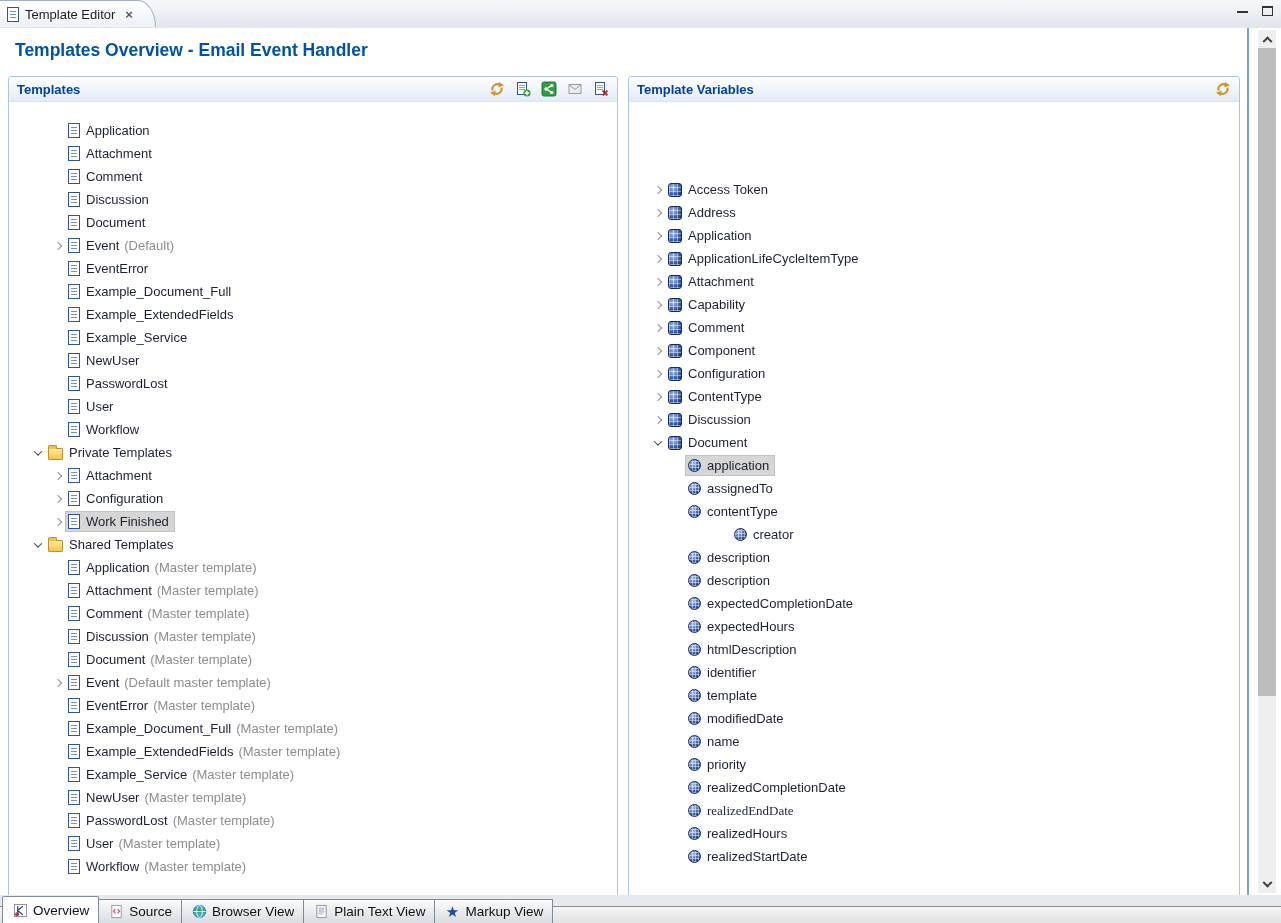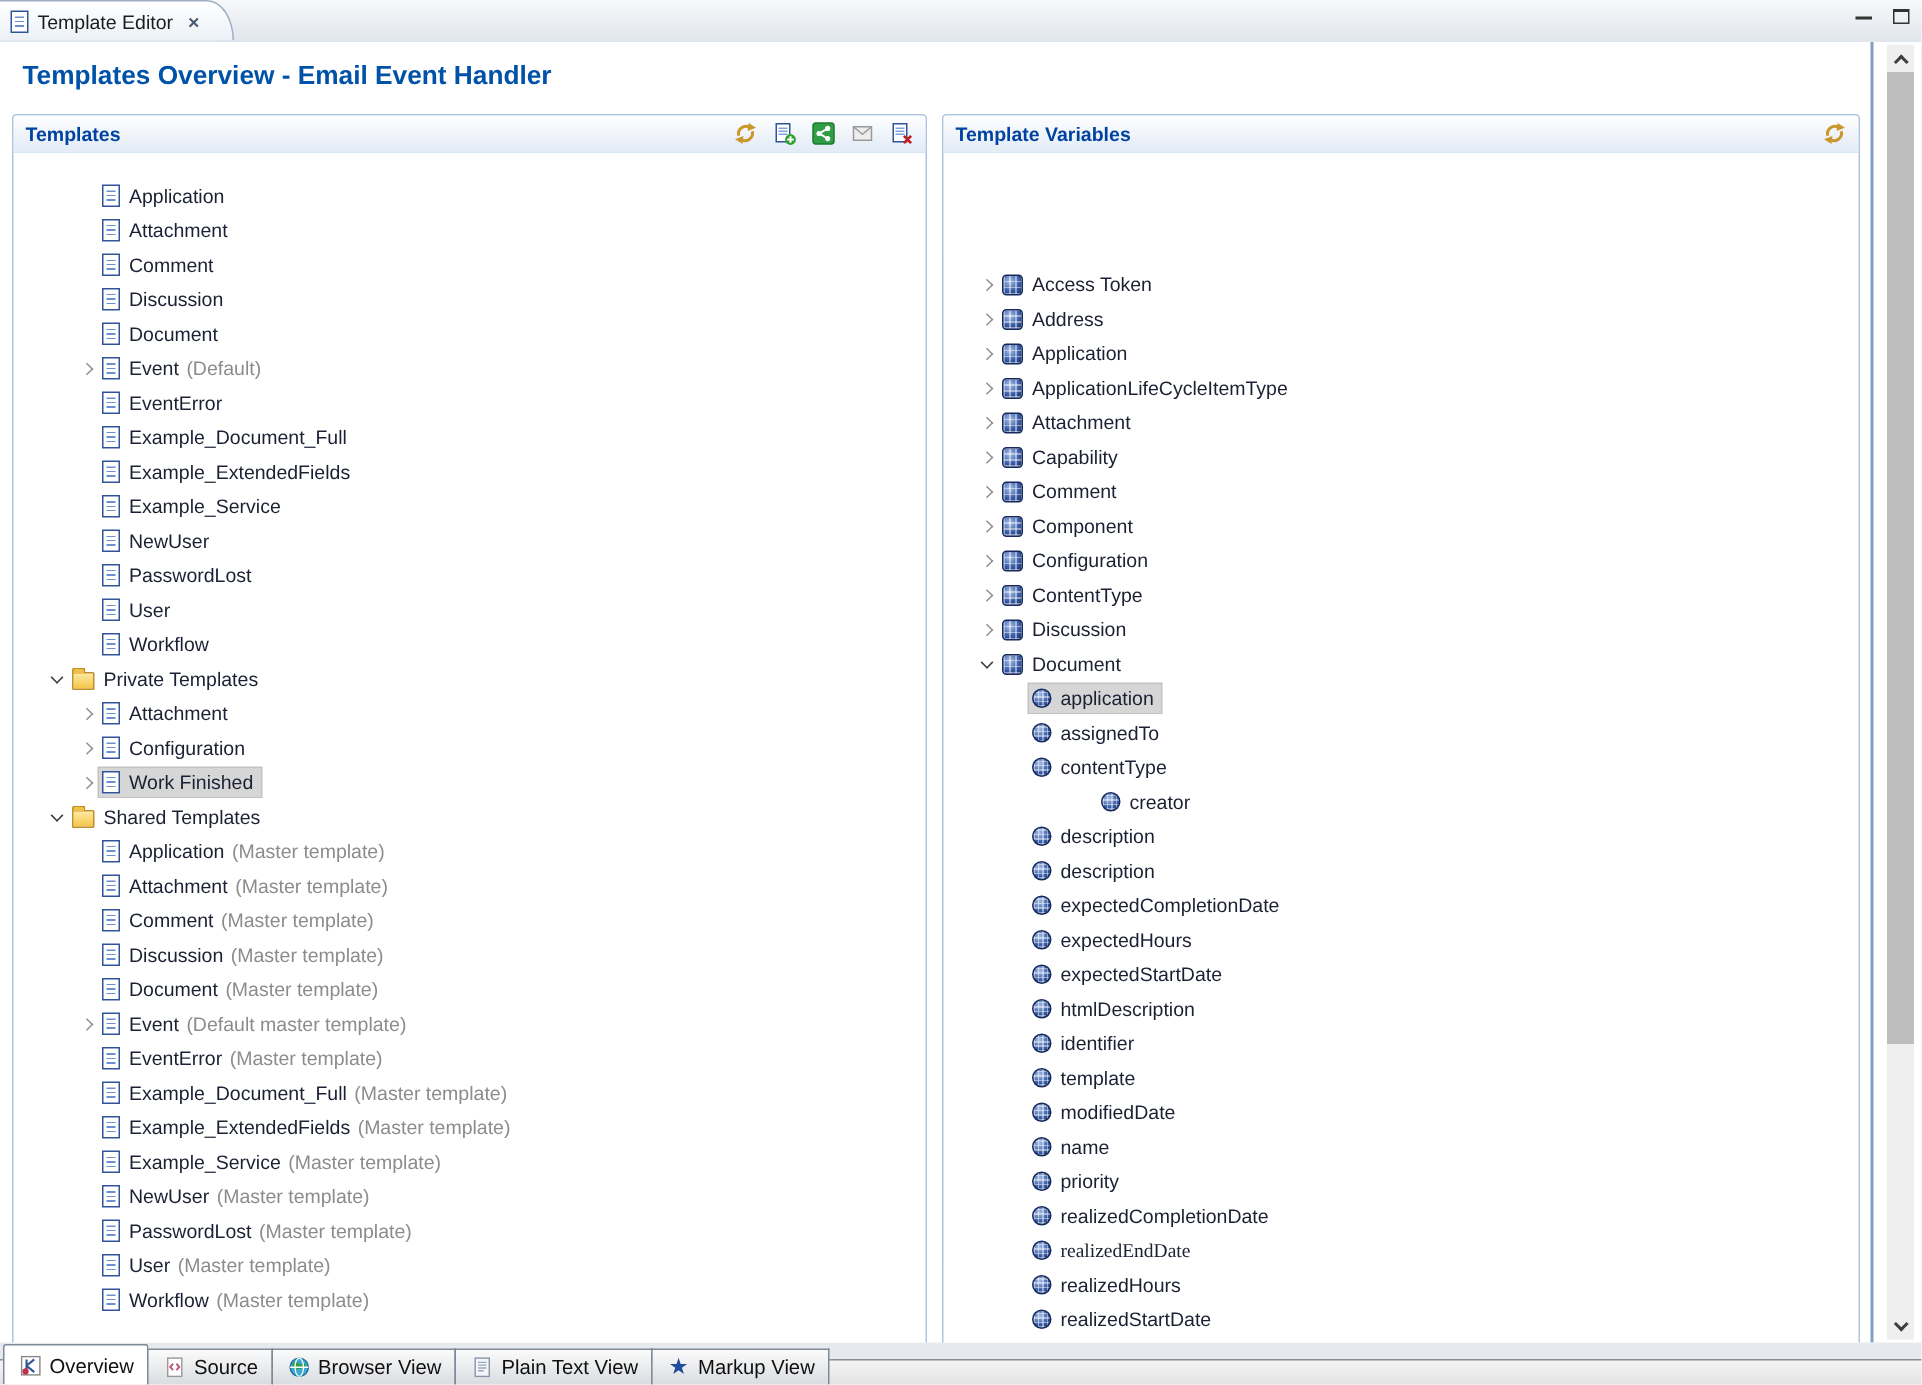--- a/index.html
+++ b/index.html
@@ -643,28 +643,20 @@
             <span class="tree-ic ic-field"></span>
             <span class="lbl">expectedCompletionDate</span>
 
           </span>
         </div>
           <div class="row" style="padding-left: 40px;">
           <span class="chev-box ch-none"></span>
           <span class="sel">
             <span class="tree-ic ic-field"></span>
             <span class="lbl">expectedHours</span>
-
-          </span>
-        </div>
-          <div class="row" style="padding-left: 40px;">
-          <span class="chev-box ch-none"></span>
-          <span class="sel">
-            <span class="tree-ic ic-field"></span>
-            <span class="lbl">expectedStartDate</span>
 
           </span>
         </div>
           <div class="row" style="padding-left: 40px;">
           <span class="chev-box ch-none"></span>
           <span class="sel">
             <span class="tree-ic ic-field"></span>
             <span class="lbl">htmlDescription</span>
 
           </span>

